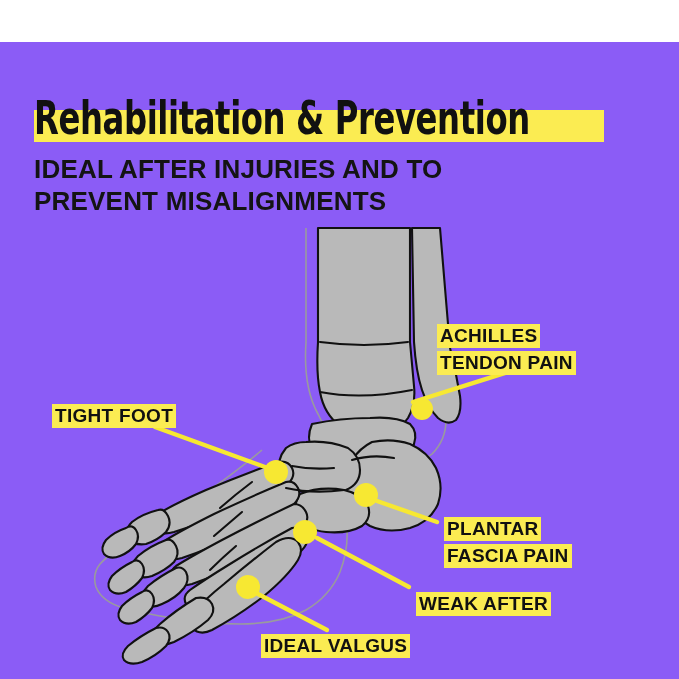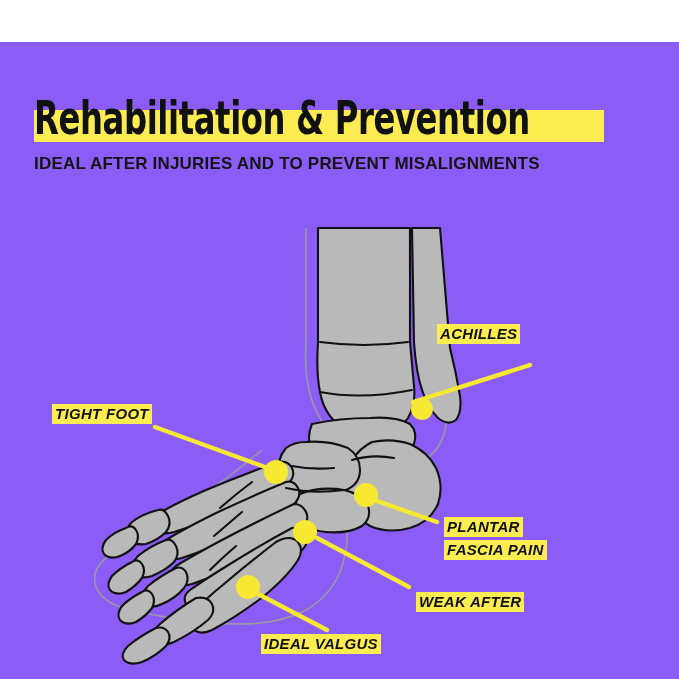--- a/index.html
+++ b/index.html
@@ -45,47 +45,46 @@
     font-weight: 700;
     letter-spacing: -0.5px;
     color: #111111;
     line-height: 52px;
     white-space: nowrap;
     transform: scaleX(0.78);
     transform-origin: left center;
   }
   .subtitle {
     margin-top: 9px;
-    font-size: 17px;
+    font-size: 26px;
     font-weight: 700;
     letter-spacing: 0.2px;
     line-height: 1.24;
     color: #141414;
     max-width: 520px;
   }
 
   
   .illustration {
     position: absolute;
     left: 0;
     top: 0;
     width: 679px;
     height: 679px;
   }
 
   
   .callout {
     position: absolute;
-    font-size: 15px;
+    font-size: 19px;
     font-weight: 700;
     letter-spacing: 0.3px;
     line-height: 1.0;
     color: #111111;
     white-space: nowrap;
-    font-style: italic;
   }
   .callout .line {
     display: block;
     background: #fbec52;
     padding: 2px 3px 3px 3px;
     width: fit-content;
   }
   .callout .line + .line { margin-top: 3px; }
 
   
@@ -218,20 +217,21 @@
       <circle class="marker" cx="422" cy="367" r="11"></circle>
       <circle class="marker" cx="276" cy="430" r="12"></circle>
       <circle class="marker" cx="366" cy="453" r="12"></circle>
       <circle class="marker" cx="305" cy="490" r="12"></circle>
       <circle class="marker" cx="248" cy="545" r="12"></circle>
     </g>
   </svg>
 
   <div class="callout" style="left:437px; top:282px;">
     <span class="line">ACHILLES</span>
+    <span class="line">TENDON PAIN</span>
   </div>
 
   <div class="callout" style="left:444px; top:475px;">
     <span class="line">PLANTAR</span>
     <span class="line">FASCIA PAIN</span>
   </div>
 
   <div class="callout" style="left:52px; top:362px;">
     <span class="line">TIGHT FOOT</span>
   </div>

